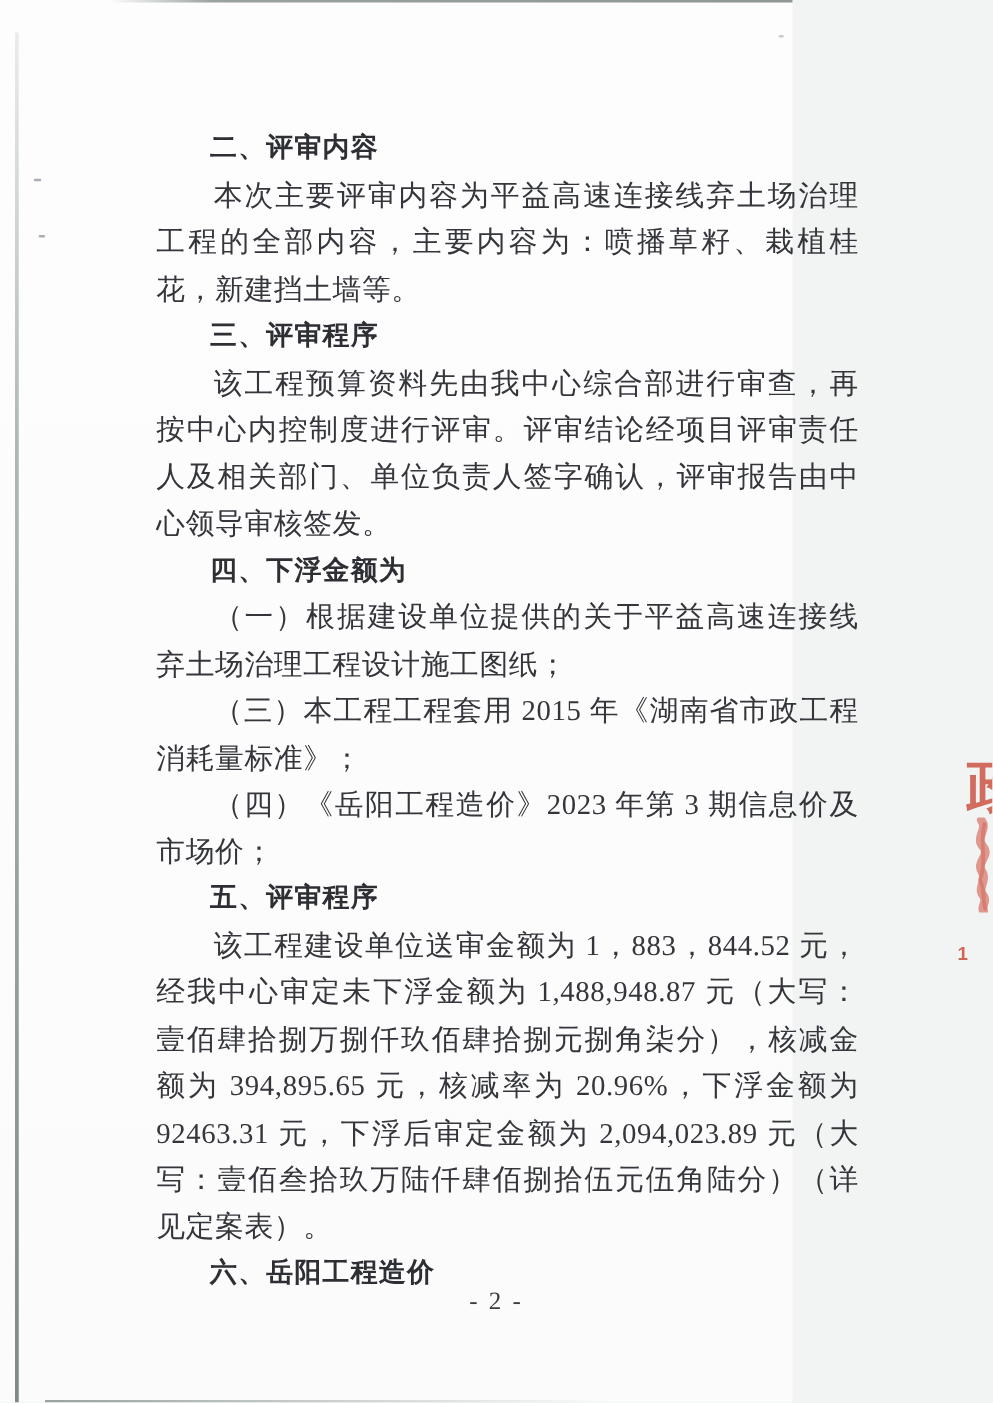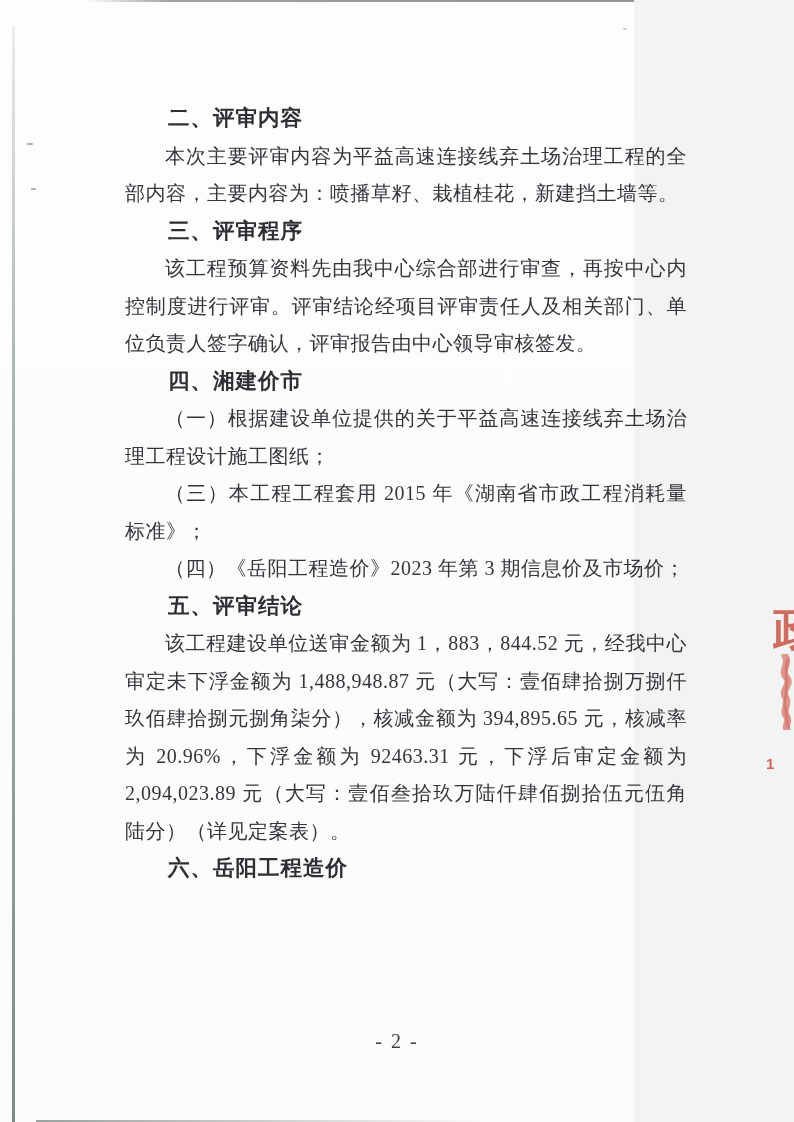--- a/index.html
+++ b/index.html
@@ -52,21 +52,21 @@
 
   .content {
     position: absolute;
     left: 125px;
     top: 100px;
     width: 562px;
     color: #35363c;
   }
   .content p, .content h2 {
     margin: 0;
-    font-size: 20px;
+    font-size: 23px;
     line-height: 37.5px;
     text-align: justify;
     text-indent: 2em;
     letter-spacing: 0.5px;
   }
   .content h2 {
     font-family: "Liberation Sans", "DejaVu Sans", sans-serif;
     font-weight: bold;
     font-size: 21.5px;
     color: #2e2f34;
@@ -139,26 +139,26 @@
   <div class="speck s3"></div>
 
   <div class="content">
 
     <h2>二、评审内容</h2>
     <p>本次主要评审内容为平益高速连接线弃土场治理工程的全部内容，主要内容为：喷播草籽、栽植桂花，新建挡土墙等。</p>
 
     <h2>三、评审程序</h2>
     <p>该工程预算资料先由我中心综合部进行审查，再按中心内控制度进行评审。评审结论经项目评审责任人及相关部门、单位负责人签字确认，评审报告由中心领导审核签发。</p>
 
-    <h2>四、湘建价市</h2>
+    <h2>四、下浮金额为</h2>
     <p>（一）根据建设单位提供的关于平益高速连接线弃土场治理工程设计施工图纸；</p>
     <p>（三）本工程工程套用 2015 年《湖南省市政工程消耗量标准》；</p>
     <p>（四）《岳阳工程造价》2023 年第 3 期信息价及市场价；</p>
 
-    <h2>五、评审结论</h2>
+    <h2>五、评审程序</h2>
     <p>该工程建设单位送审金额为 1，883，844.52 元，经我中心审定未下浮金额为 1,488,948.87 元（大写：壹佰肆拾捌万捌仟玖佰肆拾捌元捌角柒分），核减金额为 394,895.65 元，核减率为 20.96%，下浮金额为 92463.31 元，下浮后审定金额为 2,094,023.89 元（大写：壹佰叁拾玖万陆仟肆佰捌拾伍元伍角陆分）（详见定案表）。</p>
 
     <h2>六、岳阳工程造价</h2>
 
   </div>
 
   <div class="page-number">- 2 -</div>
 
   <div class="stamp-char">
     <span>政</span>

